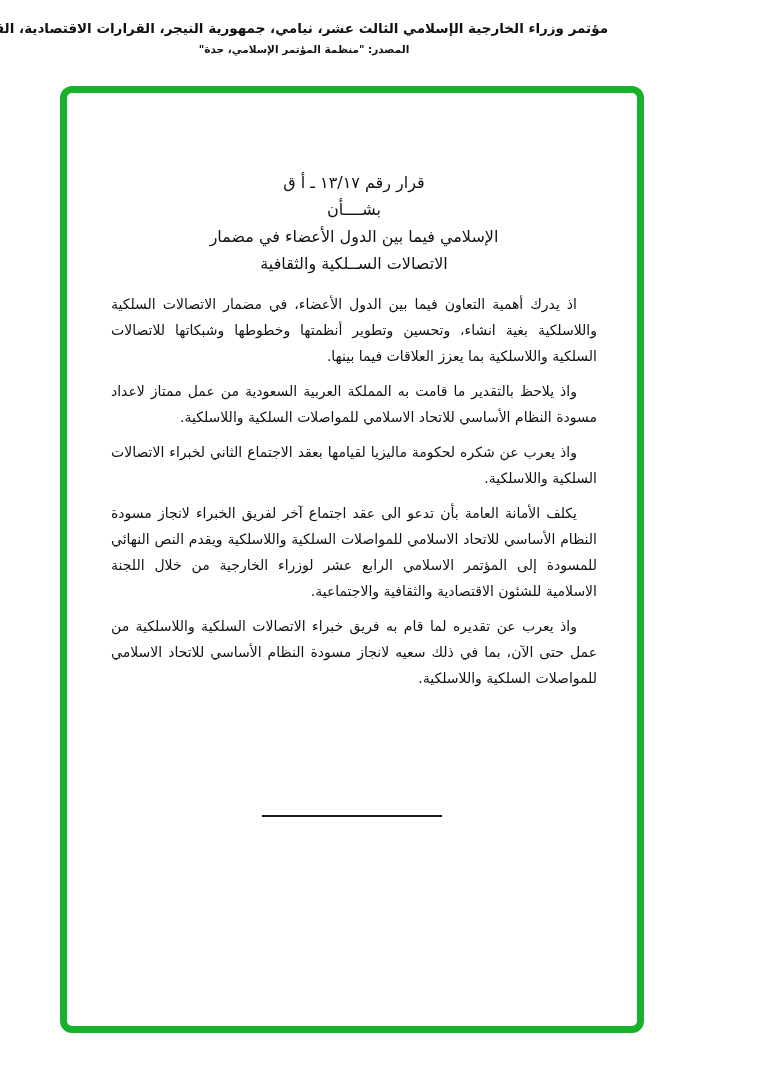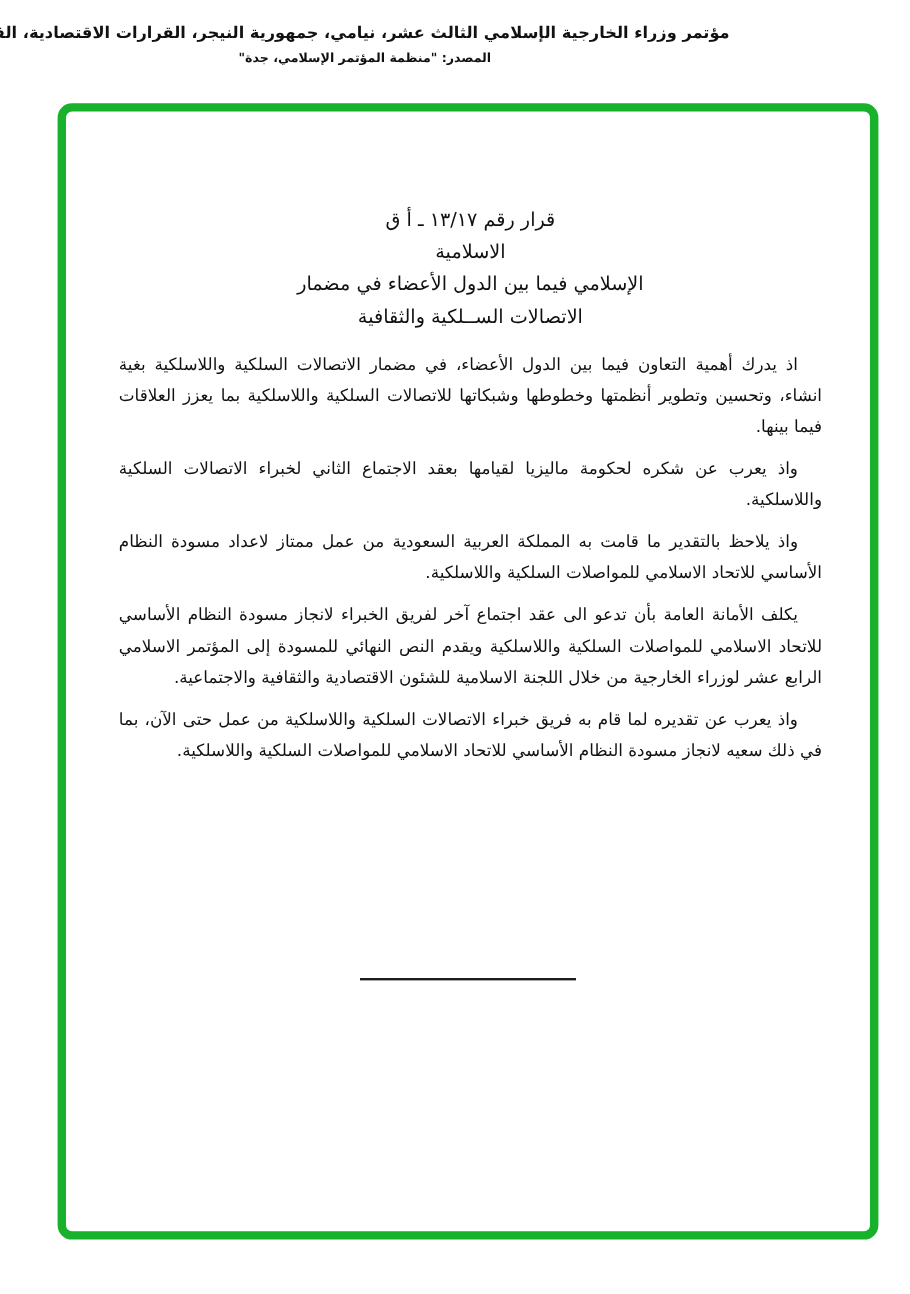--- a/index.html
+++ b/index.html
@@ -29,23 +29,23 @@
     white-space: nowrap;
     letter-spacing: 0.2px;
   }
   .page-header .hline2 {
     margin-top: 7px;
     font-size: 10.5px;
     font-weight: bold;
   }
   .doc-frame {
     position: absolute;
-    left: 48px;
+    left: 60px;
     top: 86px;
-    width: 684px;
+    width: 584px;
     height: 947px;
     box-sizing: border-box;
     border: 7px solid #17b12b;
     border-radius: 12px;
     background: #ffffff;
   }
   .doc-content {
     position: relative;
     direction: rtl;
     padding: 76px 40px 0 44px;
@@ -82,26 +82,26 @@
 <header class="page-header">
   <div class="hline1">مؤتمر وزراء الخارجية الإسلامي الثالث عشر، نيامي، جمهورية النيجر، القرارات الاقتصادية، القرار الرقم ١٣/١٧- أق</div>
   <div class="hline2">المصدر: "منظمة المؤتمر الإسلامي، جدة"</div>
 </header>
 
 <div class="doc-frame">
   <div class="doc-content">
 
     <div class="title-block">
       <div class="title-line">قرار رقم ١٣/١٧ ـ أ ق</div>
-      <div class="title-line">الاسلامية</div>
+      <div class="title-line">بشــــأن</div>
       <div class="title-line">الإسلامي فيما بين الدول الأعضاء في مضمار</div>
       <div class="title-line">الاتصالات الســلكية والثقافية</div>
     </div>
 
     <p class="body-paragraph">اذ يدرك أهمية التعاون فيما بين الدول الأعضاء، في مضمار الاتصالات السلكية واللاسلكية بغية انشاء، وتحسين وتطوير أنظمتها وخطوطها وشبكاتها للاتصالات السلكية واللاسلكية بما يعزز العلاقات فيما بينها.</p>
+    <p class="body-paragraph">واذ يلاحظ بالتقدير ما قامت به المملكة العربية السعودية من عمل ممتاز لاعداد مسودة النظام الأساسي للاتحاد الاسلامي للمواصلات السلكية واللاسلكية.</p>
     <p class="body-paragraph">واذ يعرب عن شكره لحكومة ماليزيا لقيامها بعقد الاجتماع الثاني لخبراء الاتصالات السلكية واللاسلكية.</p>
-    <p class="body-paragraph">واذ يلاحظ بالتقدير ما قامت به المملكة العربية السعودية من عمل ممتاز لاعداد مسودة النظام الأساسي للاتحاد الاسلامي للمواصلات السلكية واللاسلكية.</p>
     <p class="body-paragraph">يكلف الأمانة العامة بأن تدعو الى عقد اجتماع آخر لفريق الخبراء لانجاز مسودة النظام الأساسي للاتحاد الاسلامي للمواصلات السلكية واللاسلكية ويقدم النص النهائي للمسودة إلى المؤتمر الاسلامي الرابع عشر لوزراء الخارجية من خلال اللجنة الاسلامية للشئون الاقتصادية والثقافية والاجتماعية.</p>
     <p class="body-paragraph">واذ يعرب عن تقديره لما قام به فريق خبراء الاتصالات السلكية واللاسلكية من عمل حتى الآن، بما في ذلك سعيه لانجاز مسودة النظام الأساسي للاتحاد الاسلامي للمواصلات السلكية واللاسلكية.</p>
 
   </div>
   <div class="end-divider"></div>
 </div>
 
 </body></html>

